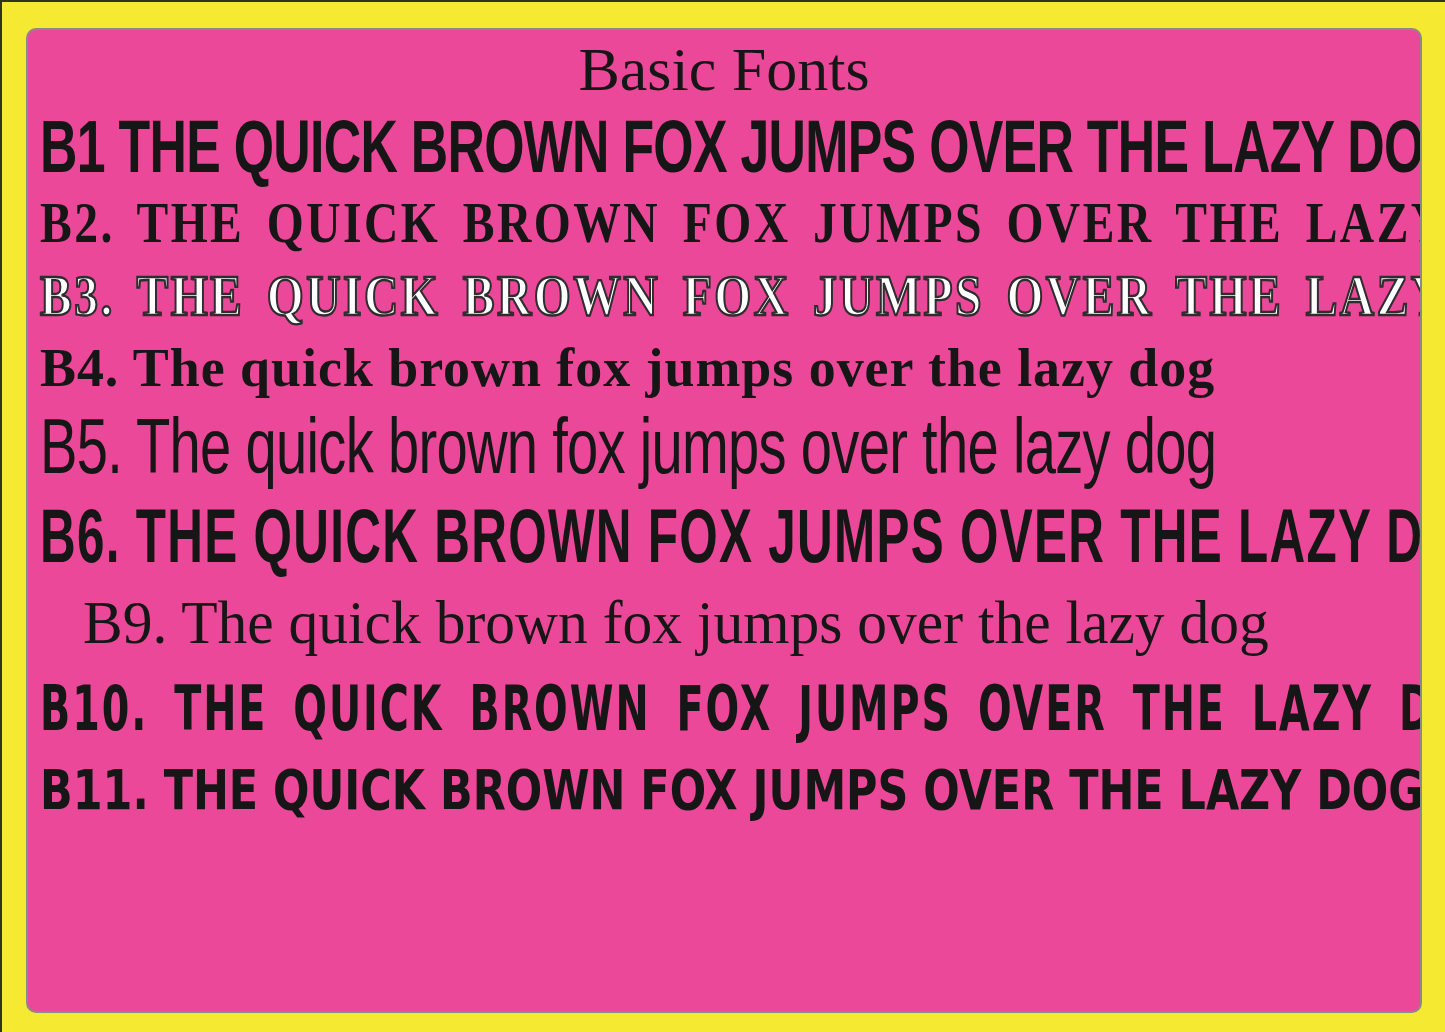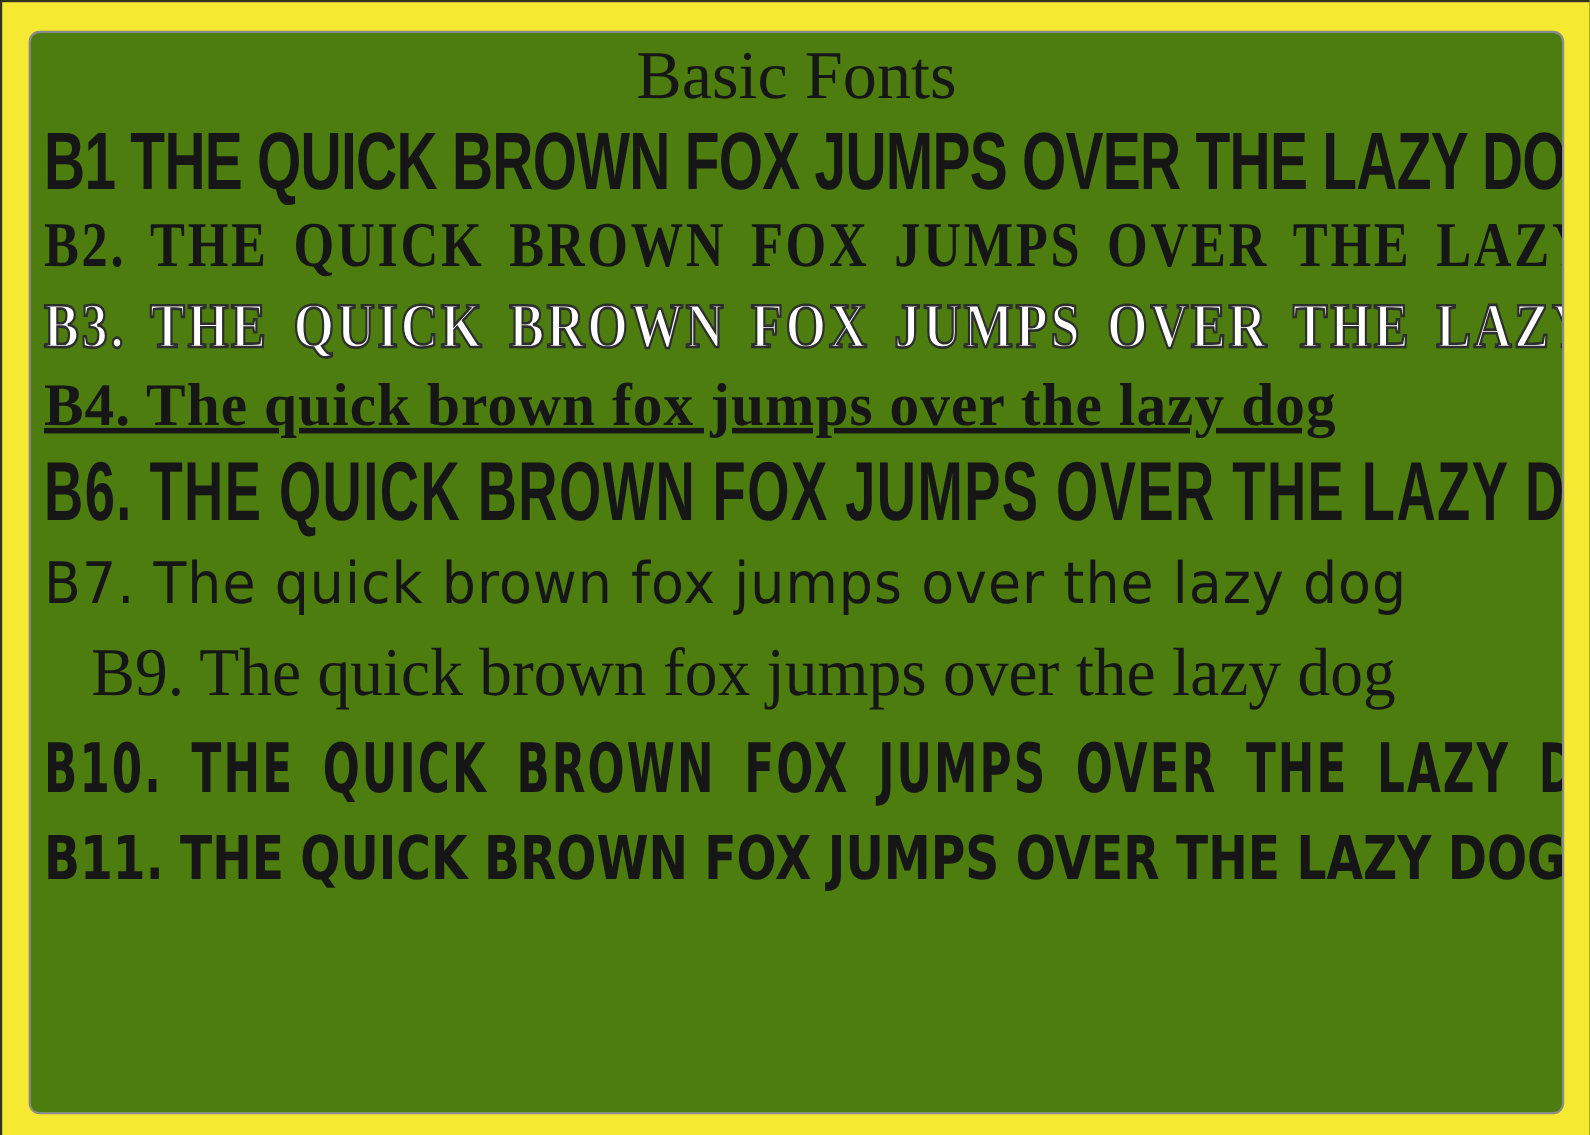--- a/index.html
+++ b/index.html
@@ -10,21 +10,21 @@
     border-left: 2px solid #33331d;
     box-sizing: border-box;
     position: relative;
     overflow: hidden;
     font-family: "Liberation Sans", sans-serif;
     color: var(--text, #161616);
   }
   .panel {
     position: absolute;
     left: 24px; top: 26px; right: 23px; bottom: 19px;
-    background: #4d7c0f;
+    background: #ec4899;
     border: 2px solid #8a8a8a;
     border-radius: 10px;
     padding: 2px 12px;
     box-sizing: border-box;
     overflow: hidden;
   }
   .row { display: flex; align-items: center; white-space: nowrap; }
   .row > span { display: inline-block; transform-origin: left center; }
 
   .title-row { height: 74px; justify-content: center; }
@@ -43,21 +43,21 @@
 
   
   .b3 { height: 74px; }
   .b3 > span {
     font: 700 58px "Liberation Serif", serif; letter-spacing: 3px; word-spacing: 10px;
     color: #ffffff; -webkit-text-stroke: 2.4px #2e2e2e; text-shadow: 0 0 1px #2e2e2e;
     transform: scaleX(0.82);
   }
 
   
-  .b4 { height: 70px; text-decoration: underline; }
+  .b4 { height: 70px; }
   .b4 > span { font: 700 55px "Liberation Serif", serif; letter-spacing: 1px; transform: scaleX(0.98); }
 
   
   .b5 { height: 88px; }
   .b5 > span { font: 400 78px "Liberation Sans", sans-serif; letter-spacing: -1px; transform: scaleX(0.72); }
 
   
   .b6 { height: 90px; }
   .b6 > span { font: 700 76px "Liberation Sans", sans-serif; letter-spacing: 2px; transform: scaleX(0.65); }
 
@@ -99,28 +99,28 @@
   </div>
 
   <div class="row b3">
     <span>B3. THE QUICK BROWN FOX JUMPS OVER THE LAZY DOG</span>
   </div>
 
   <div class="row b4">
     <span>B4. The quick brown fox jumps over the lazy dog</span>
   </div>
 
+  <div class="row b5">
+    <span>B5. The quick brown fox jumps over the lazy dog</span>
+  </div>
 
   <div class="row b6">
     <span>B6. THE QUICK BROWN FOX JUMPS OVER THE LAZY DOG</span>
   </div>
 
-  <div class="row b7">
-    <span>B7. The quick brown fox jumps over the lazy dog</span>
-  </div>
 
 
   <div class="row b9">
     <span>B9. The quick brown fox jumps over the lazy dog</span>
   </div>
 
   <div class="row b10">
     <span>B10. THE QUICK BROWN FOX JUMPS OVER THE LAZY DOG</span>
   </div>
 

